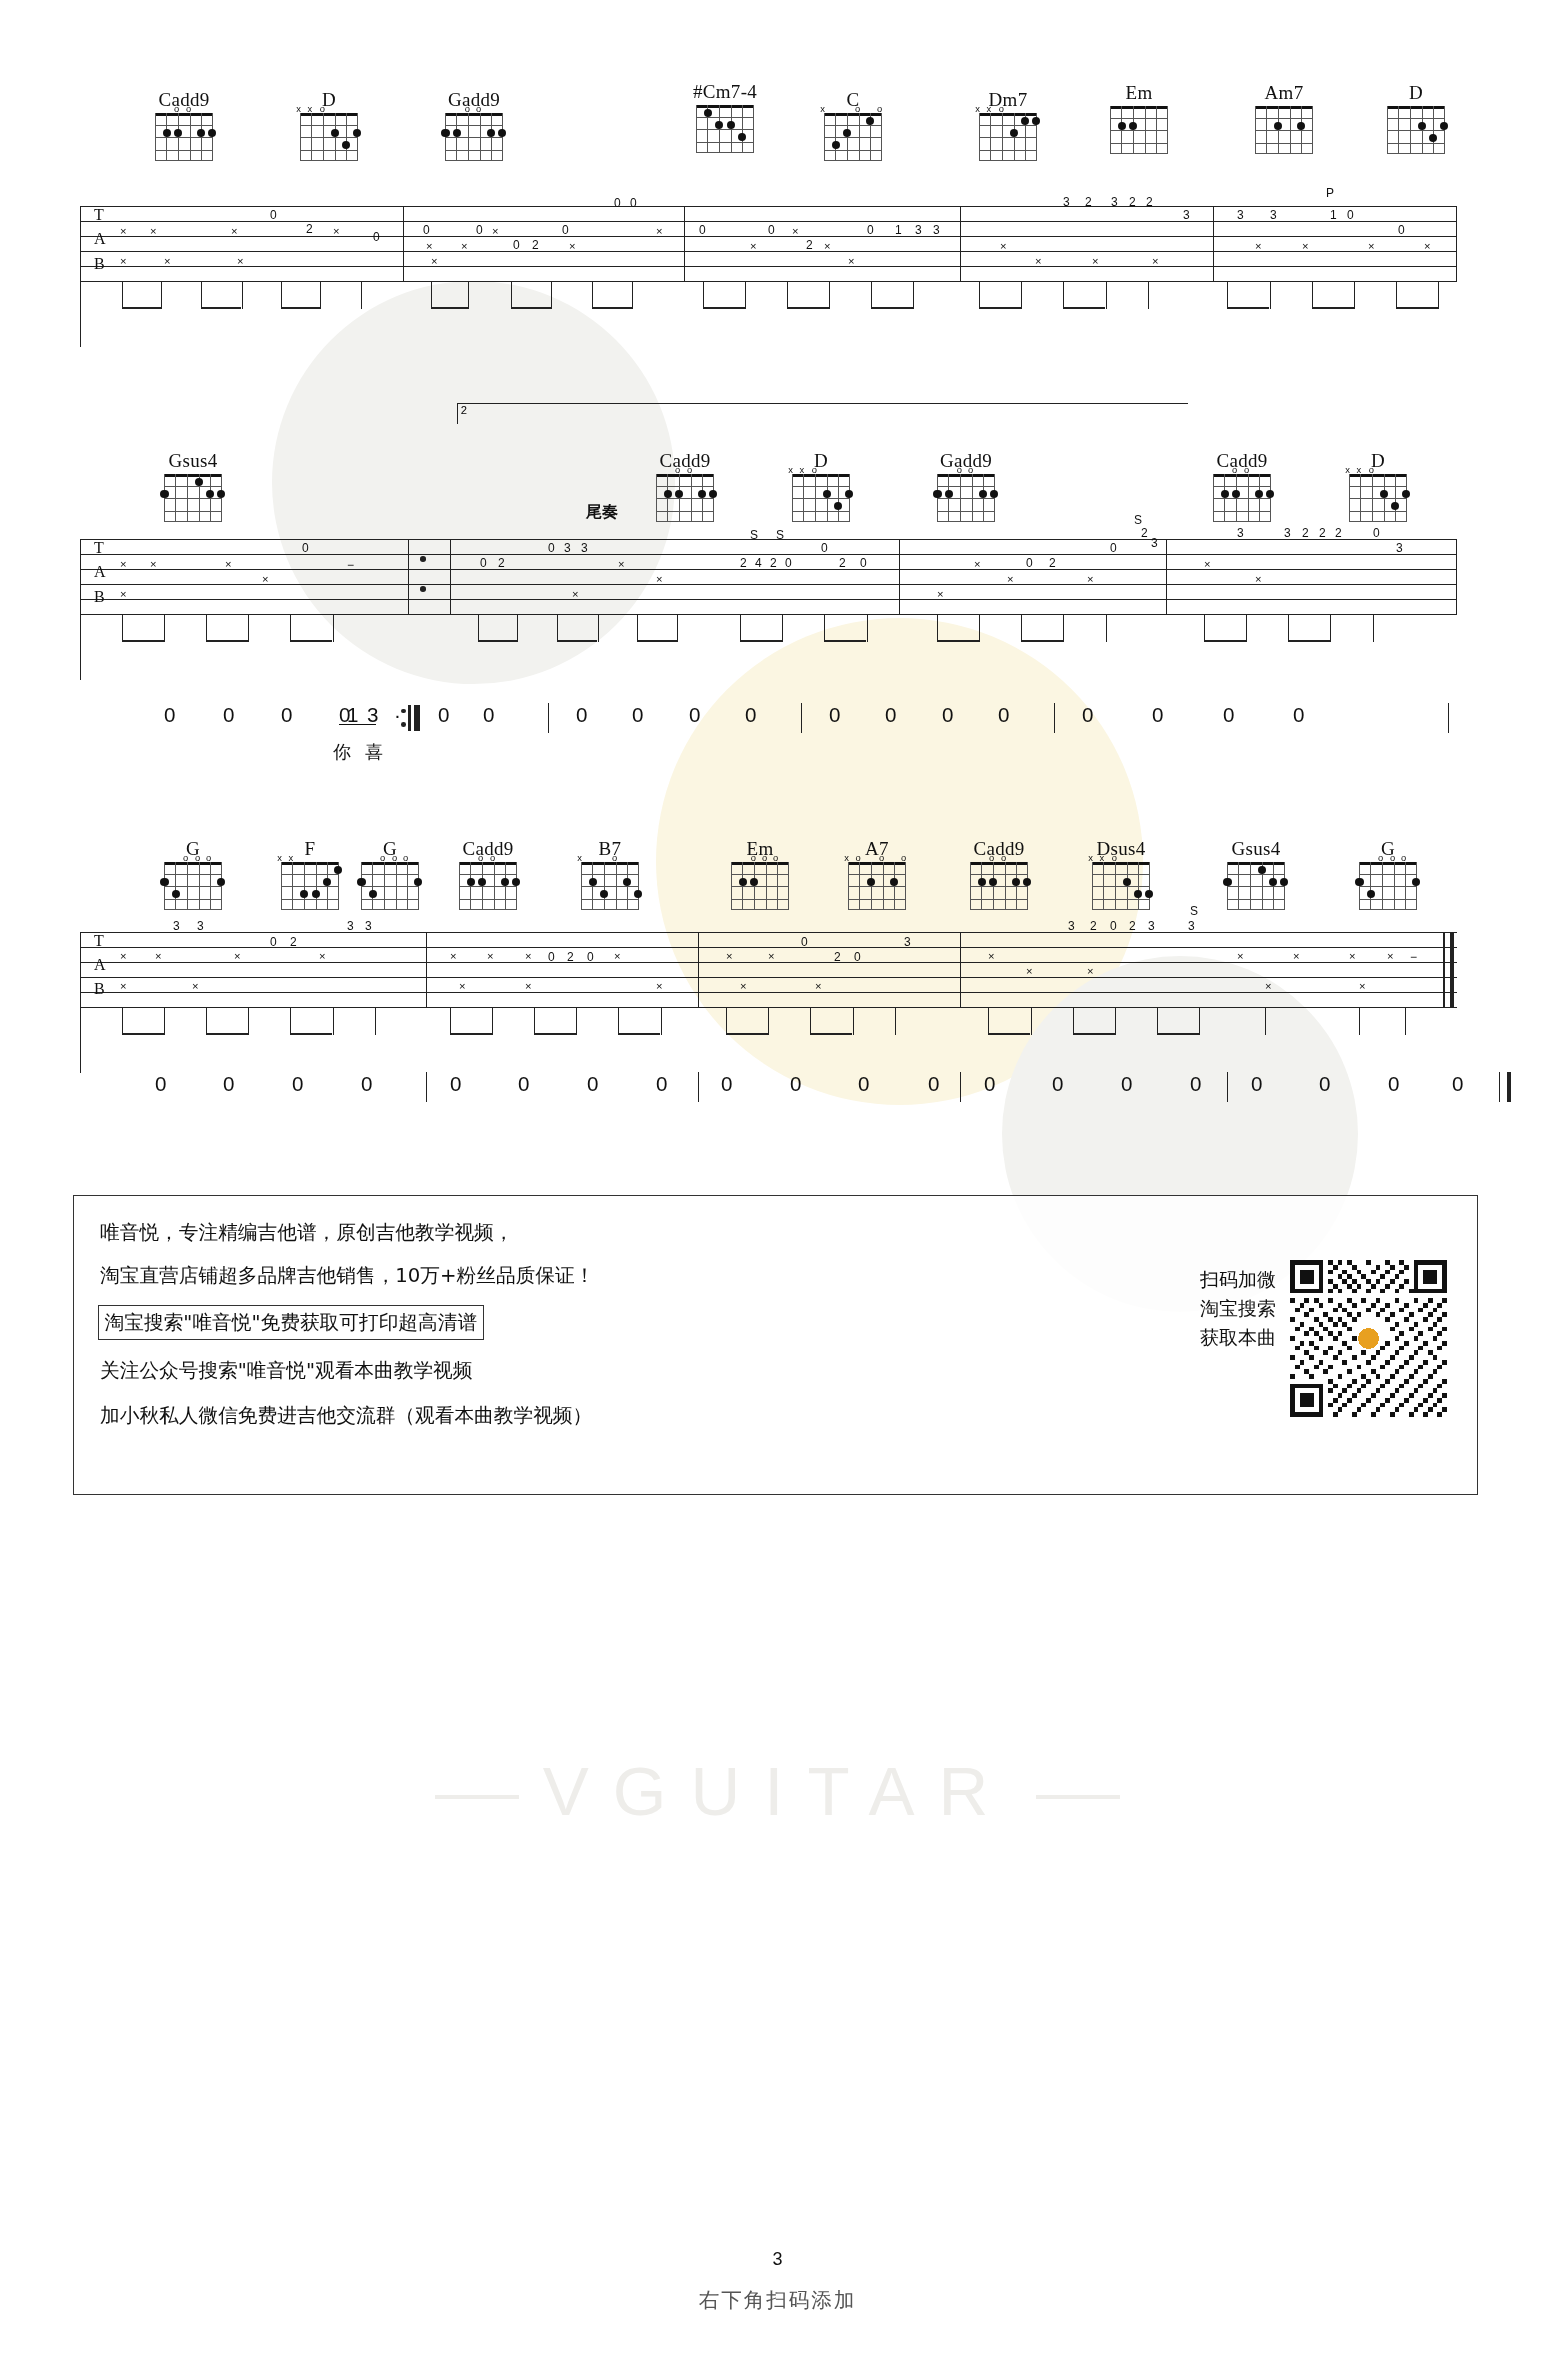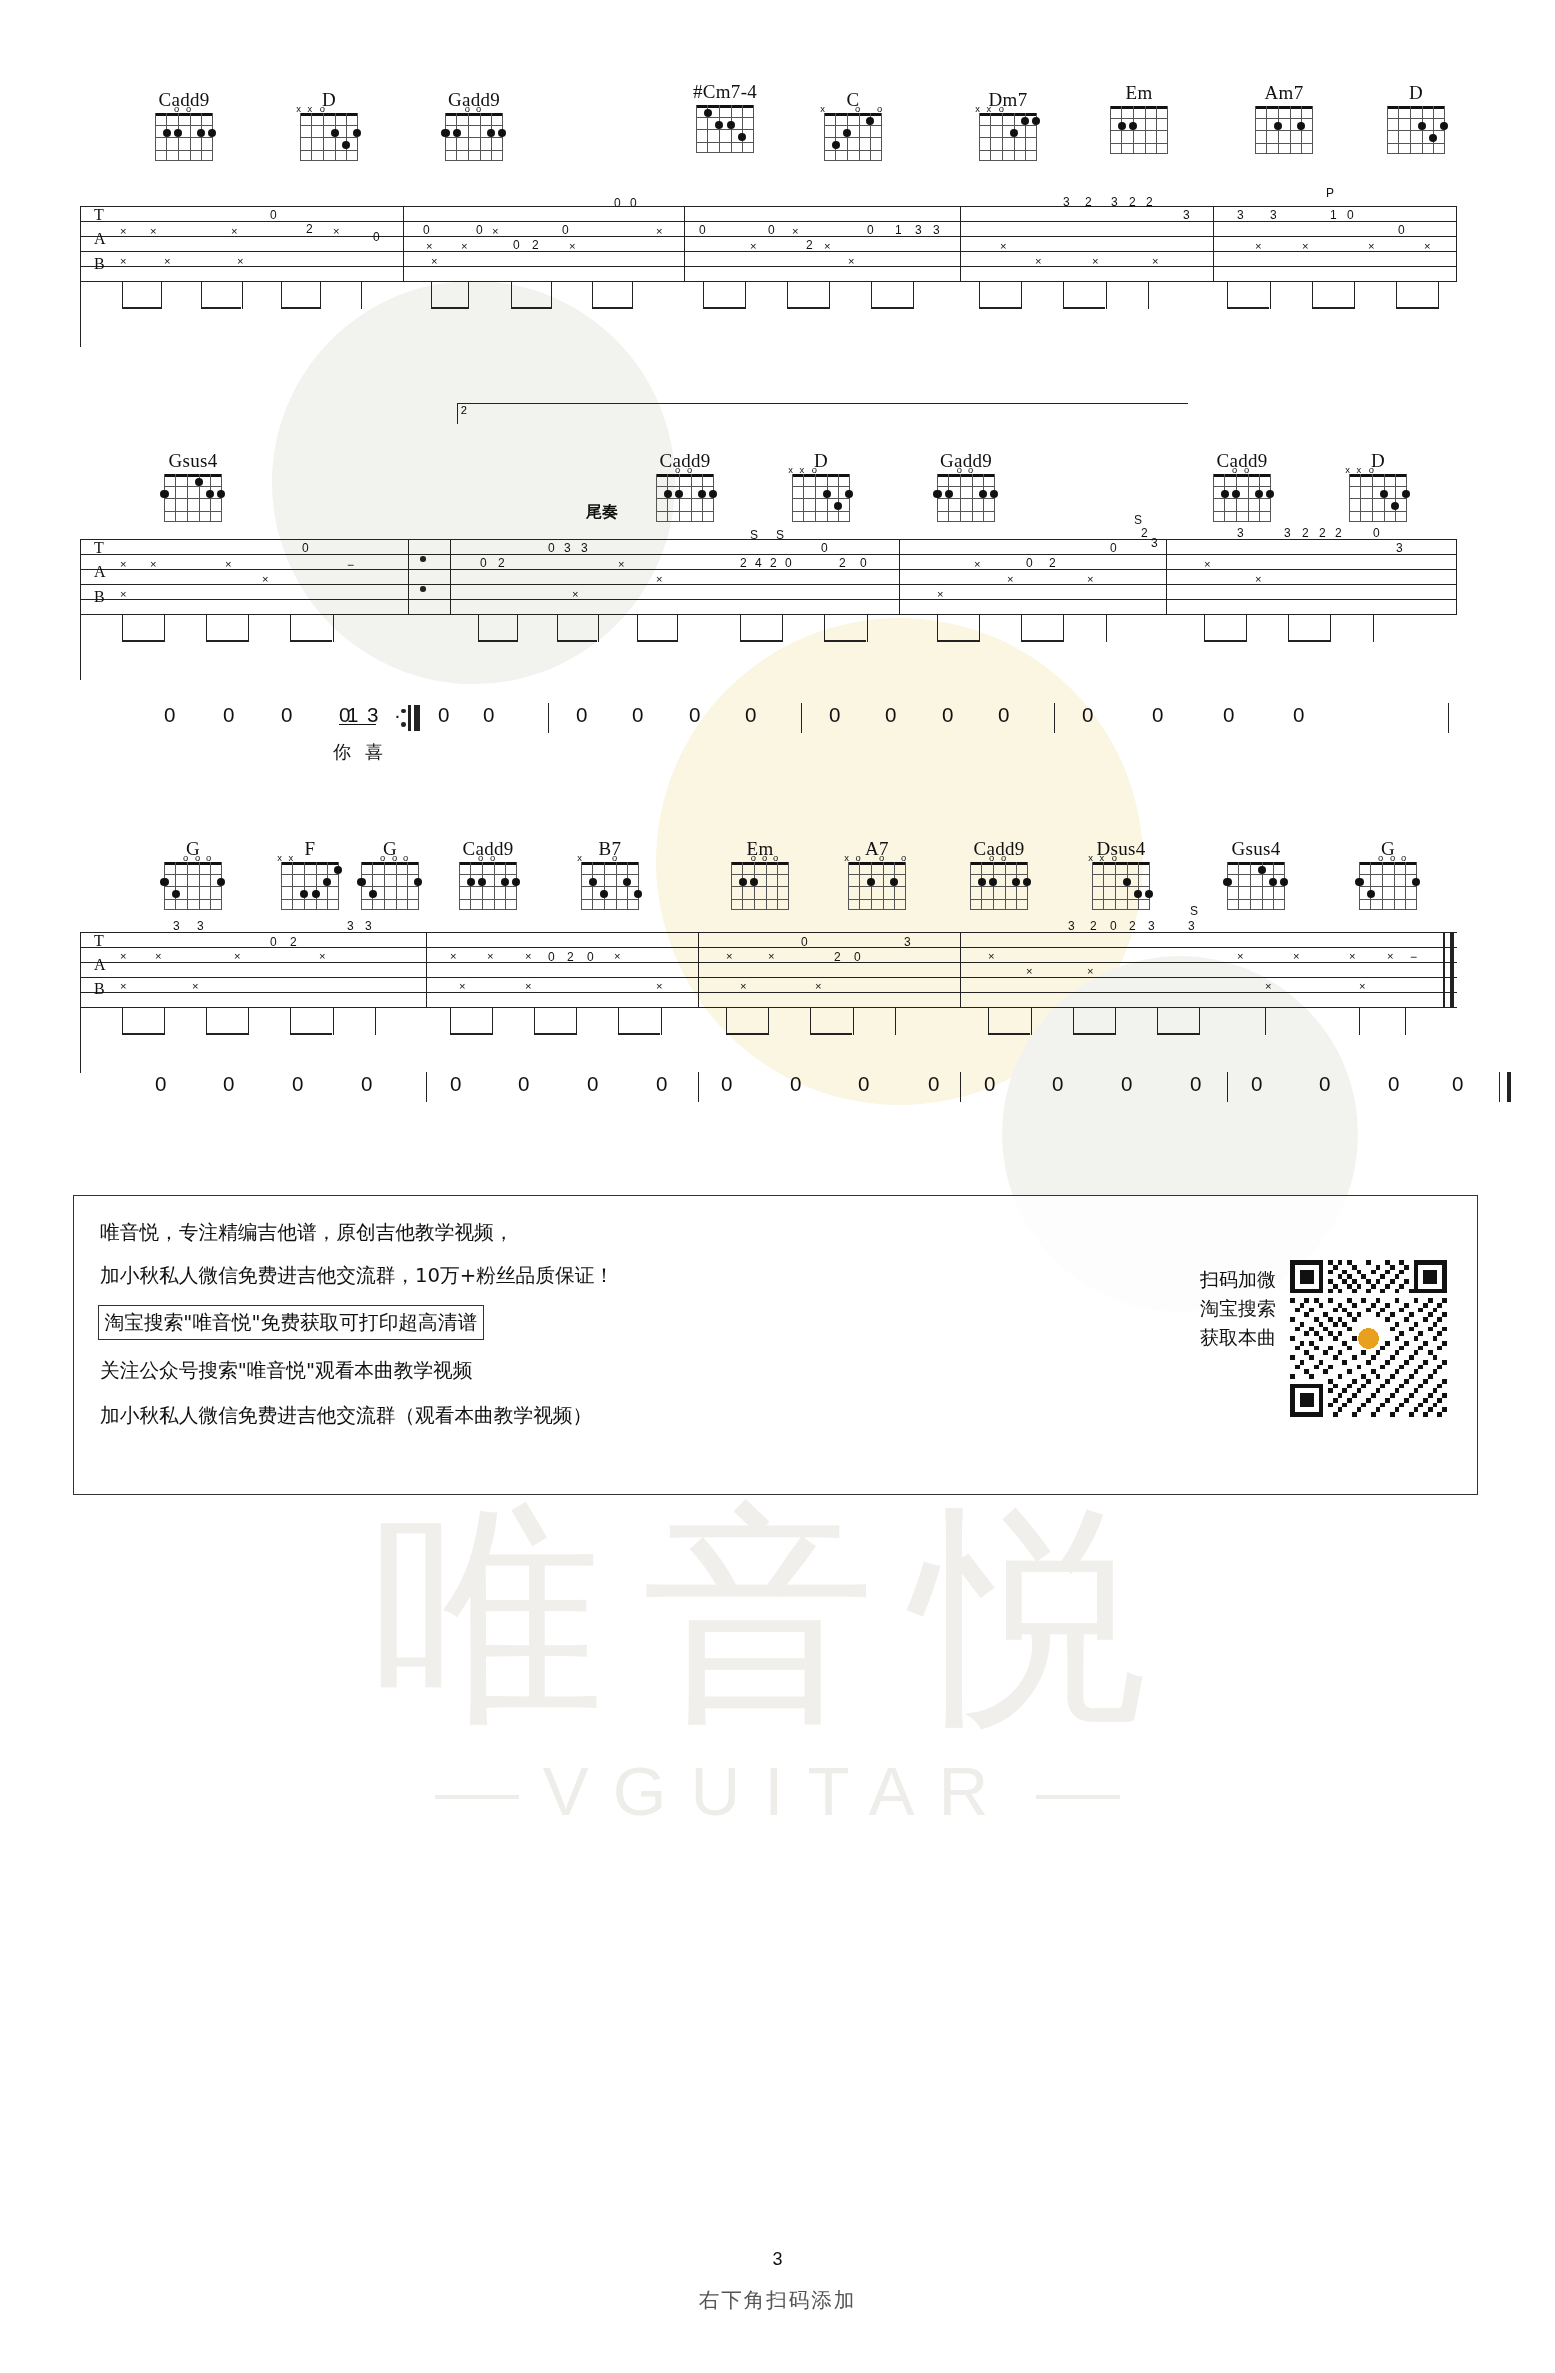--- a/index.html
+++ b/index.html
@@ -86,21 +86,20 @@
   .footer{position:absolute;left:0;right:0;top:2286px;text-align:center;
     font-family:"DejaVu Sans",sans-serif;font-size:20.6px;color:#555;letter-spacing:1.9px;}
 </style>
 </head>
 <body>
 
 <div class="wm-wrap">
   <div class="wm-circle wm-c1"></div>
   <div class="wm-circle wm-c2"></div>
   <div class="wm-circle wm-c3"></div>
-  <div class="wm-text">唯音悦</div>
   <div class="wm-v"><span class="dash"></span><span>VGUITAR</span><span class="dash"></span></div>
 </div>
 
 <div class="sheet">
 
 <div class="system" style="left:0;top:0;width:1555px;height:337px;">
 
   <div class="chord" style="left:155px;top:89px;">
     <div class="cname">Cadd9</div>
     <div class="grid">
@@ -1085,21 +1084,21 @@
     <div class="rhy0" style="left:1319px;top:0;">0</div>
     <div class="rhy0" style="left:1388px;top:0;">0</div>
     <div class="rhy0" style="left:1452px;top:0;">0</div>
     <div class="rhybar" style="left:1499px;top:0;height:30px;"></div>
     <div class="rhybar" style="left:1507px;top:0;height:30px;width:3.7px;"></div>
   </div>
 </div>
 
 <div class="infobox">
   <div class="line" style="top:22.5px;">唯音悦，专注精编吉他谱，原创吉他教学视频，</div>
-  <div class="line" style="top:66px;">加小秋私人微信免费进吉他交流群，10万+粉丝品质保证！</div>
+  <div class="line" style="top:66px;">淘宝直营店铺超多品牌吉他销售，10万+粉丝品质保证！</div>
   <div class="hl-line" style="top:109px;">淘宝搜索"唯音悦"免费获取可打印超高清谱</div>
   <div class="line" style="top:161px;">关注公众号搜索"唯音悦"观看本曲教学视频</div>
   <div class="line" style="top:206px;">加小秋私人微信免费进吉他交流群（观看本曲教学视频）</div>
 
   <div class="qrtxt">
     <div>扫码加微</div>
     <div>淘宝搜索</div>
     <div>获取本曲</div>
   </div>
 

